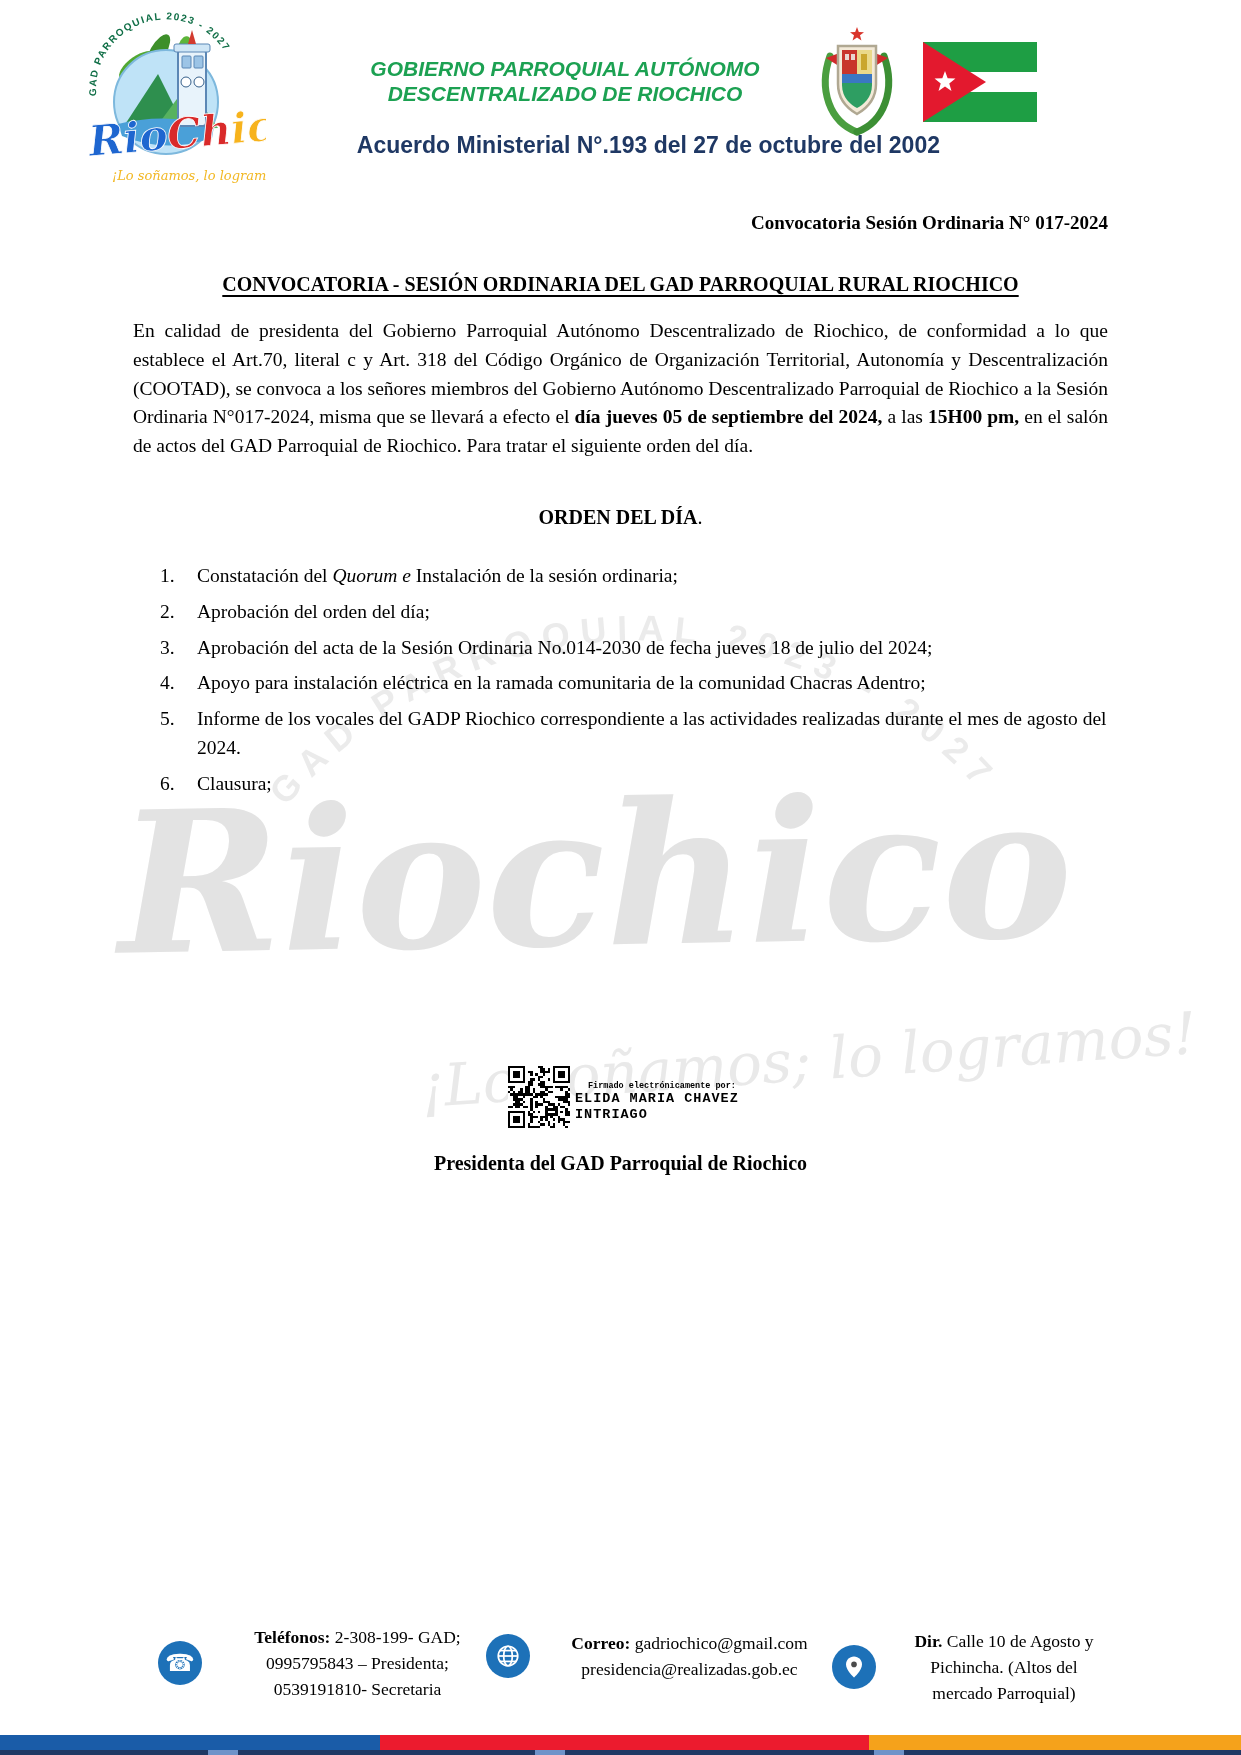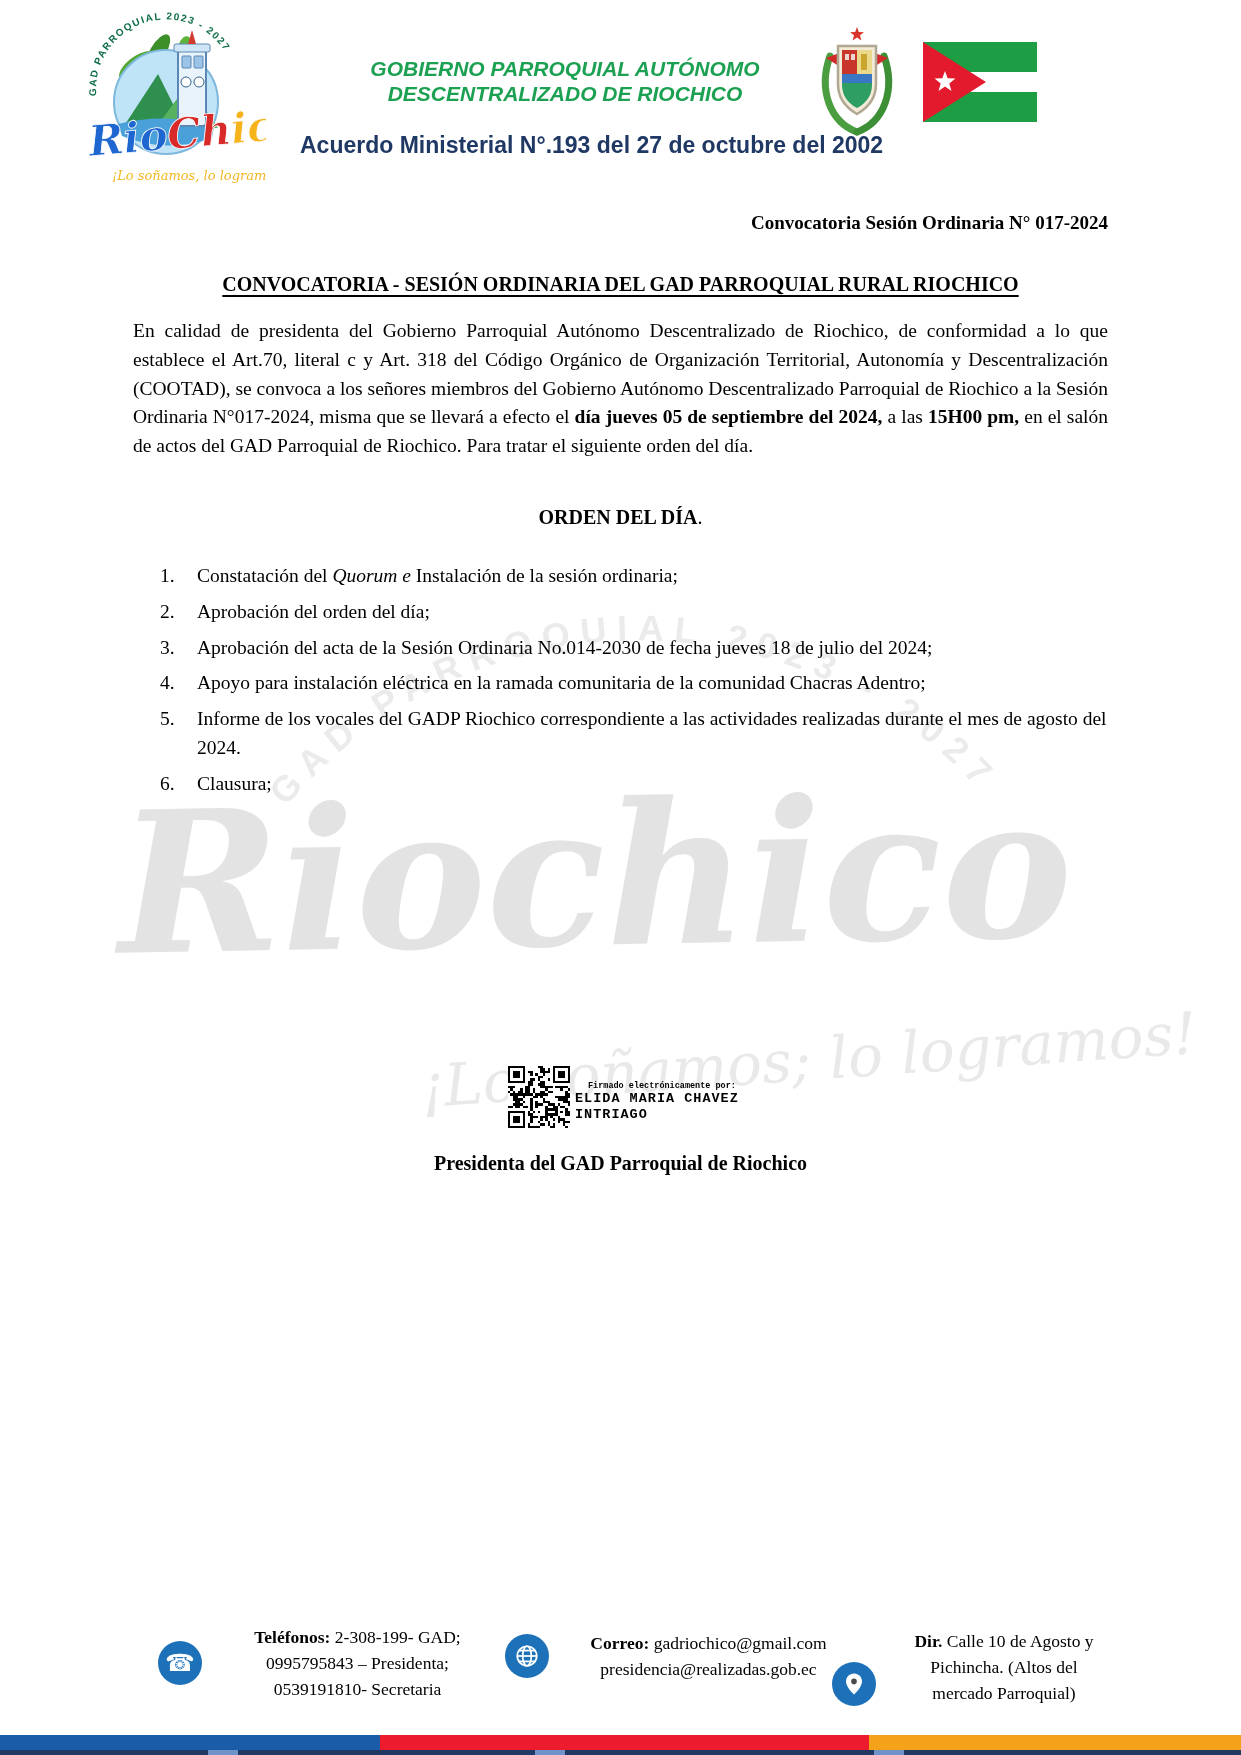--- a/index.html
+++ b/index.html
@@ -4,21 +4,21 @@
 <style>
   html,body{margin:0;padding:0;background:#888;}
   .page{position:relative;width:1241px;height:1755px;background:#ffffff;margin:0 auto;
         font-family:"Liberation Serif",serif;color:#000;overflow:hidden;}
   .layer{position:absolute;z-index:1;}
   
   .logo-box{left:66px;top:8px;width:200px;height:185px;}
   .org-block{left:320px;top:56px;width:490px;text-align:center;
              font-family:"Liberation Sans",sans-serif;font-weight:bold;}
   .org-line{font-size:21px;line-height:25px;color:#1CA152;font-style:italic;}
-  .accord{left:300px;top:132px;width:640px;text-align:left;
+  .accord{left:300px;top:132px;width:640px;text-align:right;
           font-family:"Liberation Sans",sans-serif;font-weight:bold;
           font-size:23px;color:#1F3864;}
   .coat-box{left:816px;top:24px;width:82px;height:116px;}
   .flag-box{left:923px;top:42px;width:114px;height:80px;}
   
   .ref-line{left:133px;top:212px;width:975px;text-align:right;font-weight:bold;font-size:19px;}
   .doc-title{left:133px;top:273px;width:975px;text-align:center;font-weight:bold;font-size:20px;
              text-decoration:underline;text-underline-offset:4px;}
   .intro{left:133px;top:317px;width:975px;font-size:19.5px;line-height:28.8px;text-align:justify;}
   .orden-h{left:133px;top:506px;width:975px;text-align:center;font-size:20px;}
@@ -39,22 +39,22 @@
   .qr-block{left:508px;top:1062px;display:flex;align-items:flex-start;}
   .qr-svg{width:62px;height:62px;margin-top:4px;}
   .qr-text{margin-left:5px;padding-top:20px;font-family:"Liberation Mono",monospace;}
   .qr-label{font-size:8.5px;font-weight:bold;line-height:9px;padding-left:13px;}
   .qr-name{font-size:13.5px;font-weight:bold;line-height:16px;letter-spacing:1px;}
   .sig{left:133px;top:1148px;width:975px;text-align:center;font-weight:bold;
        font-size:20px;line-height:30px;}
   
   .fgroup{display:flex;align-items:center;gap:10px;}
   .f1{left:158px;top:1624px;width:345px;}
-  .f2{left:505px;top:1630px;width:330px;gap:33px;}
-  .f3{left:832px;top:1628px;width:290px;align-items:flex-end;}
+  .f2{left:486px;top:1630px;width:330px;gap:33px;}
+  .f3{left:832px;top:1628px;width:290px;}
   .ficon{width:44px;height:44px;border-radius:50%;background:#1D71B8;flex:none;
          display:flex;align-items:center;justify-content:center;color:#fff;}
   .ficon .ph{font-family:"DejaVu Sans",sans-serif;font-size:24px;line-height:1;}
   .ftext{font-size:17.5px;line-height:26px;text-align:center;flex:1;}
   
   .bars{left:0;top:1735px;width:1241px;height:15px;display:flex;}
   .bar{height:15px;}
   .bar-blue{width:380px;}
   .bar-red{width:489px;}
   .bar-orange{flex:1;}

